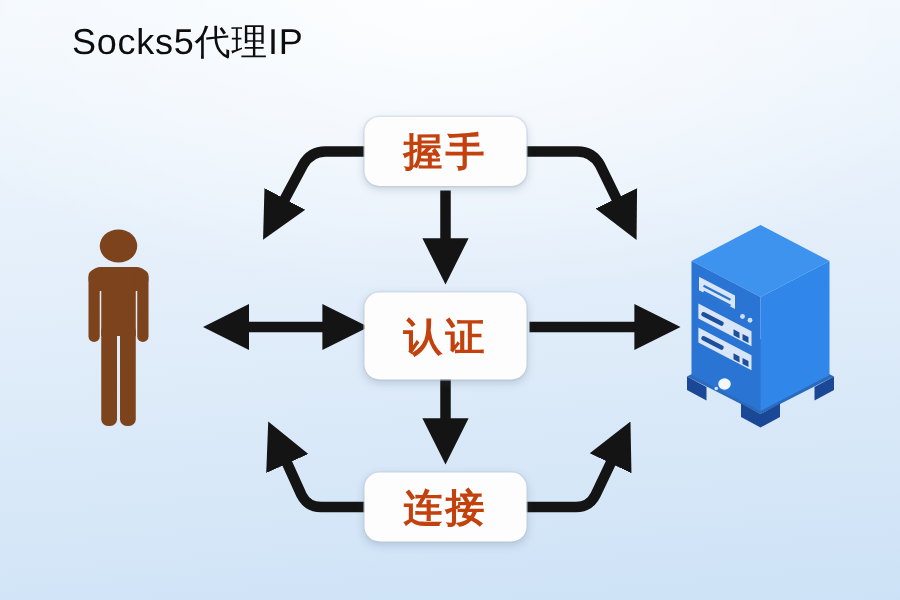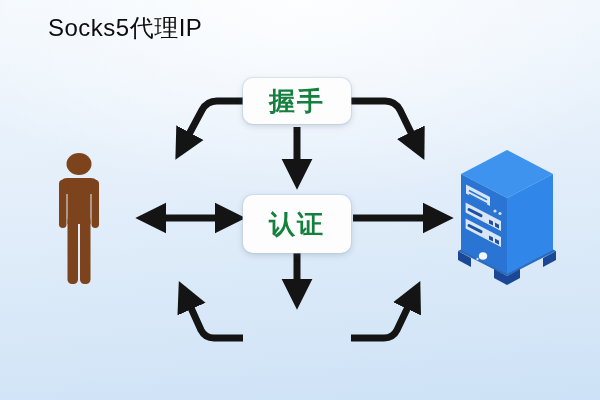--- a/index.html
+++ b/index.html
@@ -19,21 +19,21 @@
   }
   .arrows,.person,.server{position:absolute;}
   .arrows{left:0;top:0;}
   .person{left:54px;top:152px;}
   .server{left:454px;top:146px;}
   .node{
     position:absolute;left:243px;width:108px;
     display:flex;align-items:center;justify-content:center;
     background:#fdfdfe;border-radius:10px;
     box-shadow:0 2px 6px rgba(60,80,110,0.22), 0 0 0 1px rgba(205,215,228,0.45);
-    font-size:26px;font-weight:600;color:#15803d;letter-spacing:2px;
+    font-size:26px;font-weight:600;color:#c2410c;letter-spacing:2px;
   }
   .node-handshake{top:78px;height:46px;}
   .node-auth{top:195px;height:58px;}
   .node-connect{top:315px;height:46px;}
 </style>
 </head>
 <body>
 
 <div class="canvas">
 
@@ -99,14 +99,17 @@
     <ellipse cx="29" cy="110" rx="4.2" ry="3.8" fill="#f4f8fe"></ellipse>
     <circle cx="23.5" cy="113" r="1.2" fill="#cfe0f6"></circle>
   </svg>
 
   <div class="node node-handshake">
     <span>握手</span>
   </div>
   <div class="node node-auth">
     <span>认证</span>
   </div>
+  <div class="node node-connect">
+    <span>连接</span>
+  </div>
 
 </div>
 
 </body></html>

